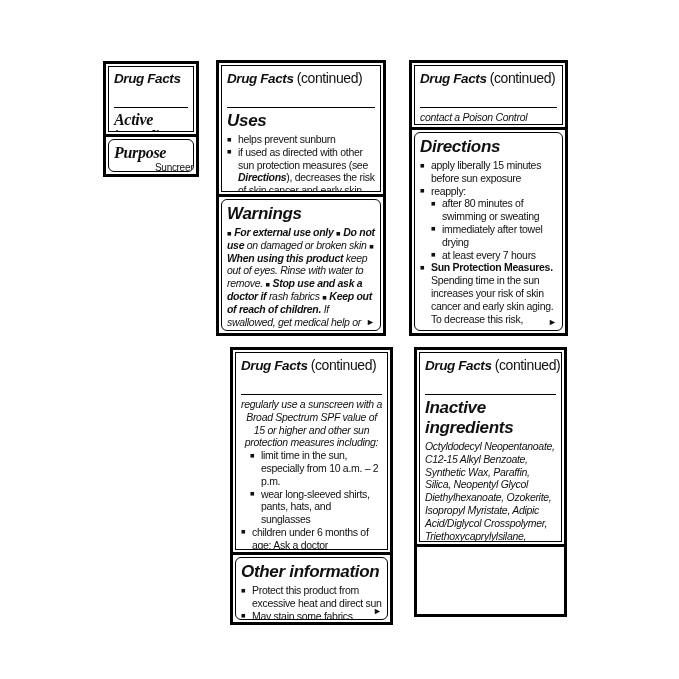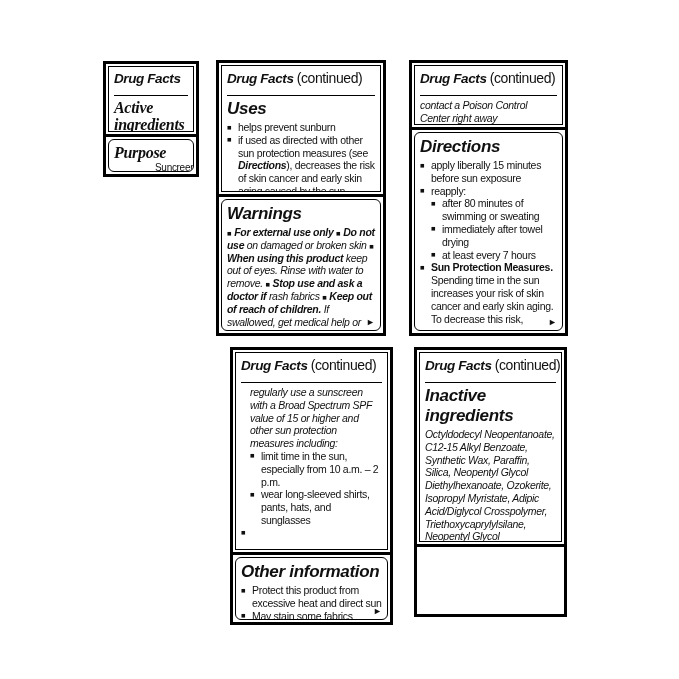--- a/index.html
+++ b/index.html
@@ -8,33 +8,33 @@
 
   
   .panel{position:absolute;box-sizing:border-box;border:3px solid #000;background:#fff;
          padding:2px;display:flex;flex-direction:column;}
   .sec{box-sizing:border-box;background:#fff;border:1px solid #000;padding:3px 5px;
        position:relative;overflow:hidden;flex:none;}
   .sec.grow{flex:1;border-radius:6px;}
   .bar{flex:none;height:3px;background:#000;margin:2px -2px;}
 
   .title{font-size:13px;letter-spacing:-0.4px;border-bottom:1px solid #000;
-         padding:1px 0 9px 0;margin-bottom:3px;white-space:nowrap;}
+         padding:1px 0 21px 0;margin-bottom:3px;white-space:nowrap;}
   .df{font-style:italic;font-weight:bold;font-size:13.5px;}
   .cont{font-size:14px;font-weight:normal;font-style:normal;}
 
   .h{font-style:italic;font-weight:bold;font-size:17px;letter-spacing:-0.3px;margin:1px 0 2px 0;}
   .h2{font-style:italic;font-weight:bold;font-size:16px;letter-spacing:-0.3px;line-height:1.08;margin:1px 0 1px 0;font-family:Liberation Serif, serif;}
 
   .body{font-size:10.5px;line-height:1.22;letter-spacing:-0.3px;margin:0;font-style:italic;}
   .li{position:relative;padding-left:11px;font-size:10.5px;line-height:1.22;letter-spacing:-0.3px;}
   .li>.sq{position:absolute;left:0;top:1.5px;}
   .sq,.sqi{font-size:7.5px;letter-spacing:0;}
   .sub{margin-left:9px;}
-  .indent{margin-left:9px;}
+  .indent{text-align:center;}
   b,.bold{font-weight:bold;}
   .bi{font-weight:bold;font-style:italic;}
   .arrow{position:absolute;right:5px;bottom:3px;font-size:9px;line-height:1;}
   .row{display:flex;justify-content:space-between;align-items:center;font-size:10px;
        letter-spacing:-0.3px;line-height:1.2;margin-left:41px;}
   .row .ar{font-size:9px;line-height:1;}
   .val{font-size:10px;letter-spacing:-0.3px;line-height:1.2;}
 
   #p1{left:103px;top:61px;width:96px;height:116px;}
   #p1 .sec:first-child{height:66px;}
@@ -145,20 +145,21 @@
           <span class="sq">■</span>
           <span>limit time in the sun, especially from 10 a.m. – 2 p.m.</span>
         </div>
         <div class="li">
           <span class="sq">■</span>
           <span>wear long-sleeved shirts, pants, hats, and sunglasses</span>
         </div>
       </div>
       <div class="li">
         <span class="sq">■</span>
+        <span>children under 6 months of age: Ask a doctor</span>
       </div>
     </div>
     <div class="bar"></div>
     <div class="sec grow">
       <div class="h">Other information</div>
       <div class="li">
         <span class="sq">■</span>
         <span>Protect this product from excessive heat and direct sun</span>
       </div>
       <div class="li">

